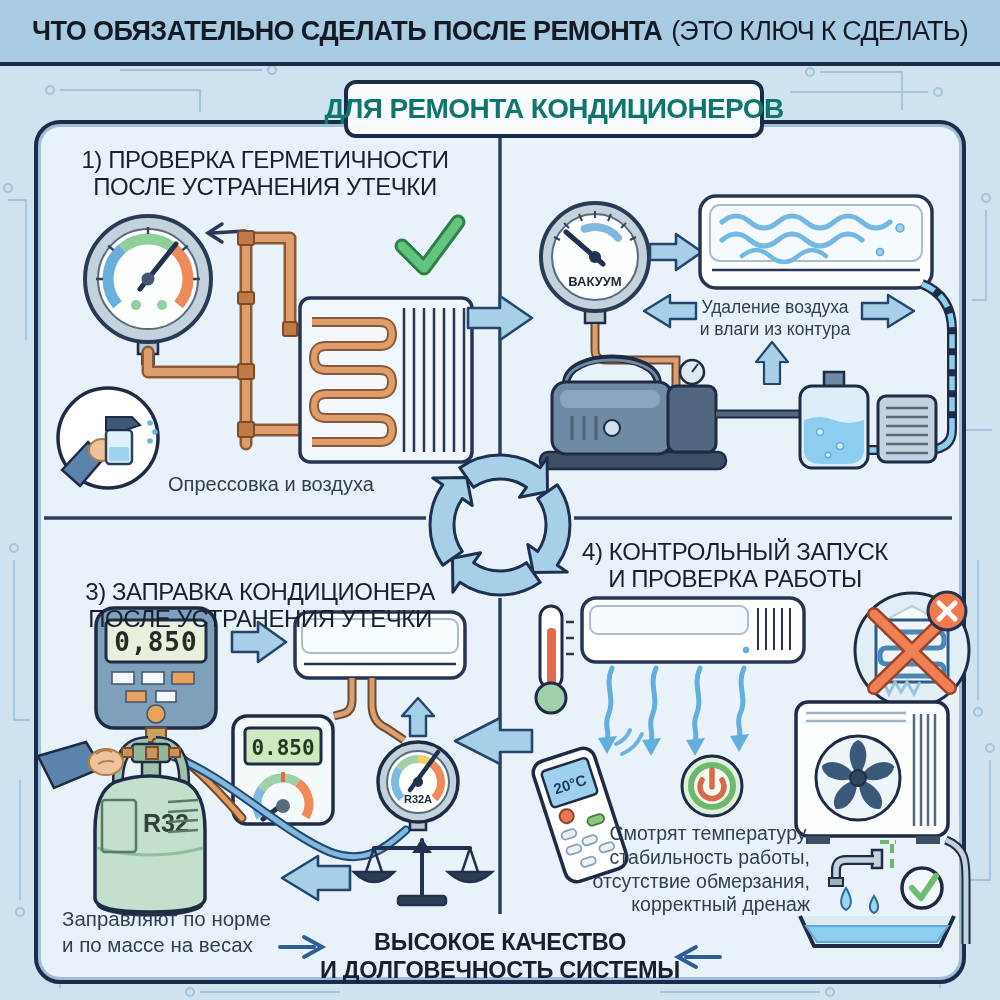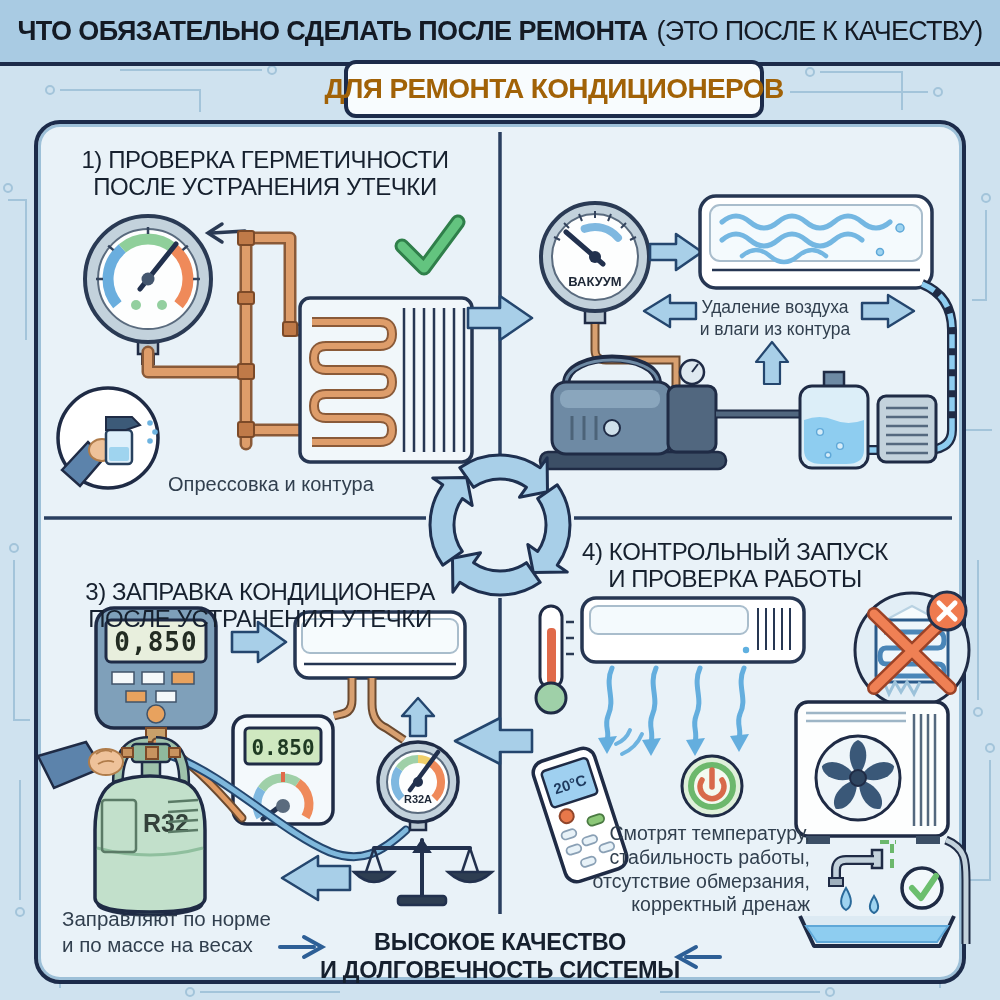--- a/index.html
+++ b/index.html
@@ -10,23 +10,23 @@
   .lcd{font-family:"DejaVu Sans Mono",monospace;font-weight:bold;}
   #decor,#artwork{position:absolute;left:0;top:0;pointer-events:none;}
   #decor{z-index:0}
   .banner{position:absolute;left:0;top:0;width:1000px;height:62px;background:#a9cbe3;
           border-bottom:4px solid #1c2b4a;display:flex;align-items:center;justify-content:center;
           gap:9px;z-index:3;}
   .banner b{font-weight:bold;font-size:27px;color:#141a24;letter-spacing:-0.6px;white-space:nowrap;}
   .banner span{font-weight:400;font-size:27px;color:#141a24;letter-spacing:-0.8px;white-space:nowrap;}
   .panel{position:absolute;left:34px;top:120px;width:924px;height:856px;background:#e9f2f8;
          border:4px solid #1c2b4a;border-radius:26px;box-shadow:inset 0 0 0 3px #9dc0d8;z-index:1;}
-  .title-box{position:absolute;left:344px;top:60px;width:412px;height:50px;background:#f8fcfe;
+  .title-box{position:absolute;left:344px;top:80px;width:412px;height:50px;background:#f8fcfe;
          border:4px solid #1c2b4a;border-radius:12px;display:flex;align-items:center;justify-content:center;
-         font-size:28px;font-weight:bold;color:#a16207;letter-spacing:-0.6px;z-index:6;white-space:nowrap;}
+         font-size:28px;font-weight:bold;color:#0f766e;letter-spacing:-0.6px;z-index:6;white-space:nowrap;}
   #artwork{z-index:2}
   .txt{position:absolute;z-index:4;}
   .hd{font-weight:normal;color:#16202e;text-align:center;line-height:1.13;font-size:24px;letter-spacing:-0.4px;}
   .cap{color:#313f4e;font-size:20px;line-height:1.26;}
   .footer{font-weight:bold;color:#16202e;text-align:center;font-size:23.5px;line-height:1.2;letter-spacing:-0.3px;}
 </style>
 </head>
 <body>
 
 <div id="stage">
@@ -59,21 +59,21 @@
         <circle cx="810" cy="72" r="4"></circle>
       <path d="M60,960 V988"></path>
         <path d="M940,960 V988"></path>
       <path d="M965,430 H992"></path>
         <circle cx="958" cy="430" r="4"></circle>
     </g>
   </svg>
 
   <div class="banner">
     <b>ЧТО ОБЯЗАТЕЛЬНО СДЕЛАТЬ ПОСЛЕ РЕМОНТА</b>
-    <span>(ЭТО ПОСЛЕ К КАЧЕСТВУ)</span>
+    <span>(ЭТО КЛЮЧ К СДЕЛАТЬ)</span>
   </div>
 
   <div class="panel"></div>
 
   <div class="title-box">ДЛЯ РЕМОНТА КОНДИЦИОНЕРОВ</div>
 
   <svg id="artwork" width="1000" height="1000" viewBox="0 0 1000 1000">
 
     <g stroke="#2a3f60" stroke-width="3.5">
       <line x1="500" y1="132" x2="500" y2="455"></line>
@@ -464,21 +464,21 @@
   </div>
   <div class="txt hd" style="left:45px;top:538px;width:430px;margin-top:40px;">
     <div>3) ЗАПРАВКА КОНДИЦИОНЕРА</div>
     <div>ПОСЛЕ УСТРАНЕНИЯ УТЕЧКИ</div>
   </div>
   <div class="txt hd" style="left:525px;top:538px;width:420px;">
     <div>4) КОНТРОЛЬНЫЙ ЗАПУСК</div>
     <div>И ПРОВЕРКА РАБОТЫ</div>
   </div>
 
-  <div class="txt cap" style="left:168px;top:472px;width:270px;">Опрессовка и контура</div>
+  <div class="txt cap" style="left:168px;top:472px;width:270px;">Опрессовка и воздуха</div>
 
   <div class="txt cap" style="left:62px;top:906px;width:260px;font-size:20.5px;">
     <div>Заправляют по норме</div>
     <div>и по массе на весах</div>
   </div>
 
   <div class="txt cap" style="left:680px;top:296px;width:190px;text-align:center;font-size:17.5px;">
     <div>Удаление воздуха</div>
     <div>и влаги из контура</div>
   </div>

